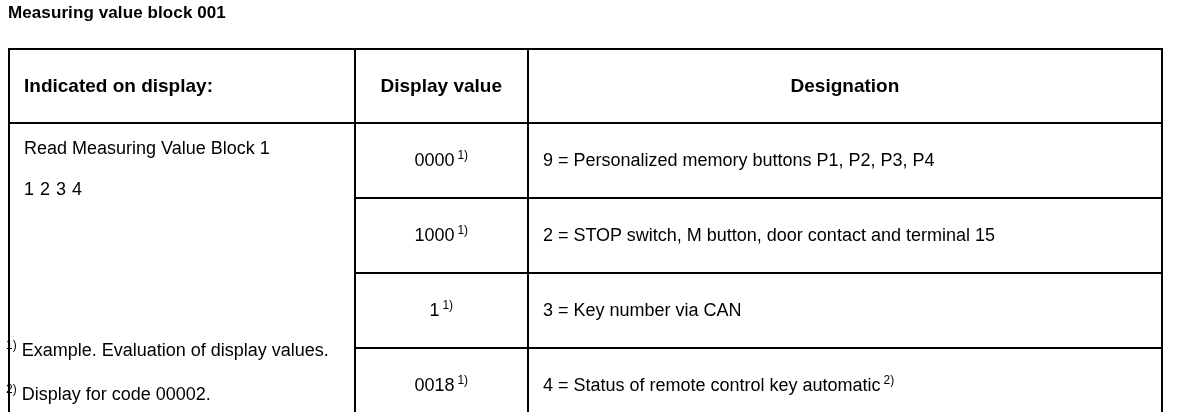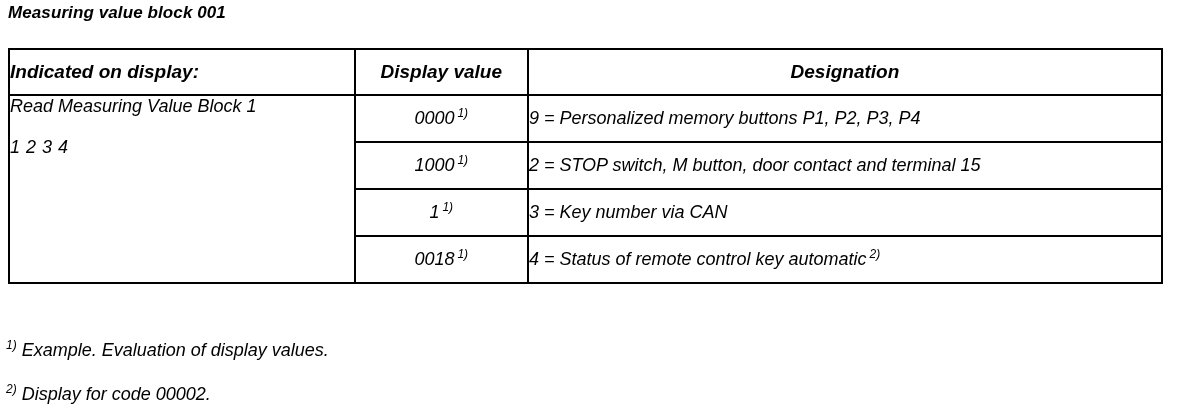--- a/index.html
+++ b/index.html
@@ -12,21 +12,20 @@
     height: 412px;
     font-family: "Liberation Sans", sans-serif;
     color: #000000;
     -webkit-font-smoothing: none;
   }
   .page {
     position: relative;
     width: 1184px;
     height: 412px;
     overflow: hidden;
-    font-style: italic;
   }
 
   
   .doc-title {
     position: absolute;
     left: 8px;
     top: 3px;
     font-size: 17px;
     font-weight: bold;
     letter-spacing: 0.1px;
@@ -37,21 +36,21 @@
   .mv-table {
     position: absolute;
     left: 8px;
     top: 48px;
     width: 1155px;
     border-collapse: collapse;
     table-layout: fixed;
   }
   .mv-table td, .mv-table th {
     border: 2px solid #000000;
-    padding: 0;
+    padding: 14px;
     vertical-align: top;
   }
 
   .col-indicated { width: 345px; }
   .col-value     { width: 173px; }
   .col-desig     { width: 633px; }
 
   
   .hdr {
     height: 44px;

